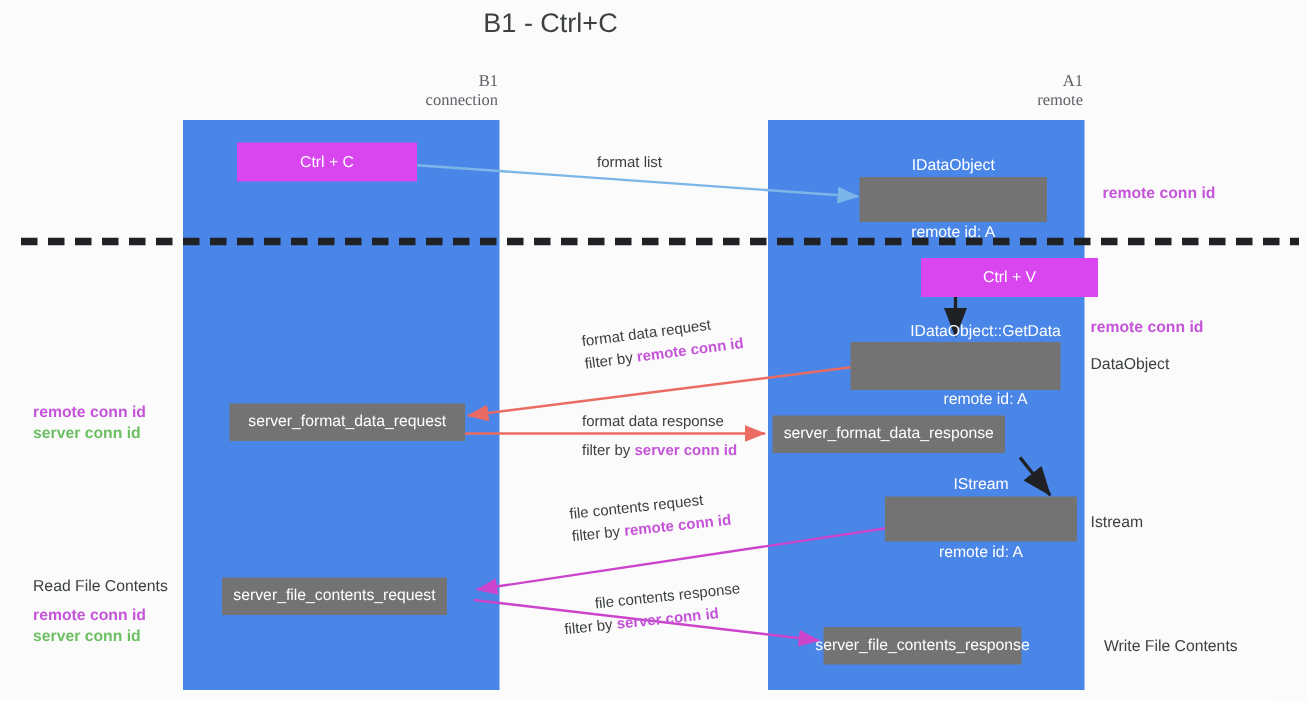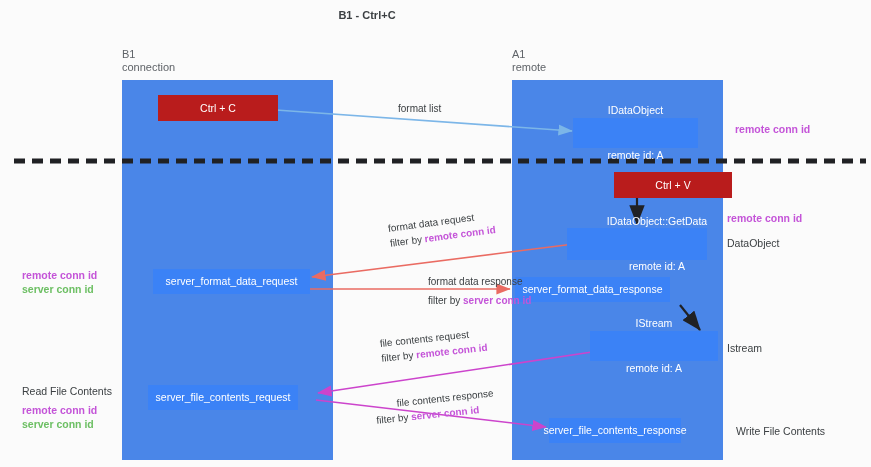--- a/index.html
+++ b/index.html
@@ -25,33 +25,33 @@
     pointer-events: none;
   }
 
   
   .title {
     position: absolute;
     left: 0;
     top: 6px;
     width: 734px;
     text-align: center;
-    font-size: 11px;
+    font-size: 18px;
     color: #3c4043;
     line-height: 18px;
-    font-weight: bold;
   }
 
   
   .col-head {
     position: absolute;
-    text-align: left;
+    text-align: right;
     font-size: 11px;
     color: #5f6368;
     line-height: 13px;
+    font-family: Liberation Serif, serif;
   }
 
   
   .lane {
     position: absolute;
     background: #4a86e8;
   }
 
   
   .node {
@@ -59,22 +59,22 @@
     box-sizing: border-box;
     display: flex;
     flex-direction: column;
     align-items: center;
     justify-content: center;
     text-align: center;
     font-size: 10.5px;
     line-height: 13px;
     color: #ffffff;
   }
-  .node.orange { background: #3b82f6; gap: 32px; }
-  .node.green  { background: #b91c1c; }
+  .node.orange { background: #737373; gap: 32px; }
+  .node.green  { background: #d946ef; }
   .node .ln2   { display: block; }
 
   
   .flow-label {
     position: absolute;
     font-size: 10px;
     line-height: 15px;
     color: #3c4043;
     white-space: nowrap;
   }
@@ -189,21 +189,21 @@
 
   <div class="flow-label" style="left:398px; top:101px;">
     <span>format list</span>
   </div>
 
   <div class="flow-label rot-up" style="left:387px; top:221px;">
     <div>format data request</div>
     <div><span>filter by </span><span class="hl">remote conn id</span></div>
   </div>
 
-  <div class="flow-label" style="left:388px; top:274px;margin-left:40px;">
+  <div class="flow-label" style="left:388px; top:274px;">
     <div>format data response</div>
     <div style="margin-top:4px;"><span>filter by </span><span class="hl">server conn id</span></div>
   </div>
 
   <div class="flow-label rot-up-s" style="left:379px; top:336px;">
     <div>file contents request</div>
     <div><span>filter by </span><span class="hl">remote conn id</span></div>
   </div>
 
   <div class="flow-label rot-up-s" style="left:374px; top:398px;">

